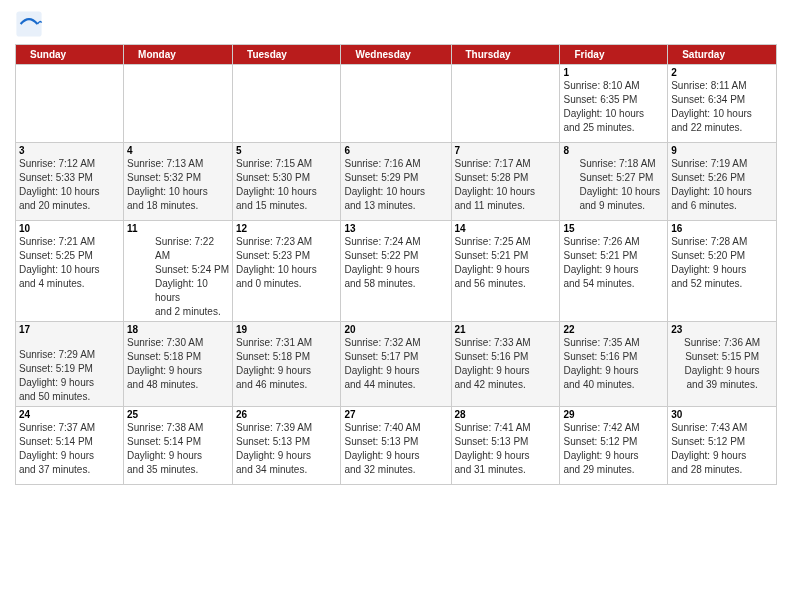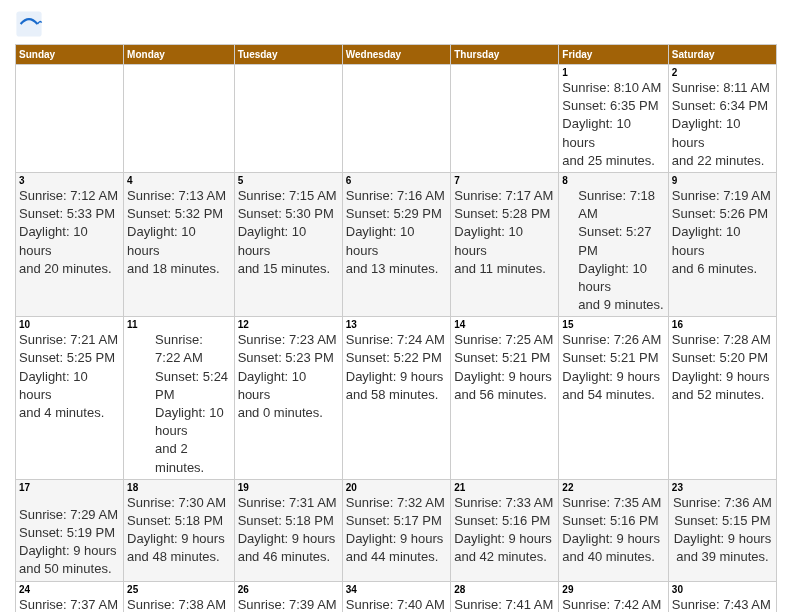--- a/index.html
+++ b/index.html
@@ -50,23 +50,23 @@
     .location {
       font-size: 13px;
       color: #555;
     }
     .calendar {
       width: 100%;
       border-collapse: collapse;
       font-size: 9px;
     }
     .calendar thead th {
-      background: #a16207;
+      background: #b91c1c;
       color: white;
-      padding: 4px 3px;
+      padding: 4px 14px;
       text-align: left;
       font-size: 10px;
       border: 1px solid #ccc;
     }
     .calendar tbody td {
       border: 1px solid #ccc;
       vertical-align: top;
       padding: 2px 3px;
       width: 113px;
       height: 78px;
@@ -75,21 +75,21 @@
     .calendar tbody tr:nth-child(even) td {
       background: #f5f5f5;
     }
     .day-num {
       font-weight: bold;
       font-size: 10px;
       display: block;
       margin-bottom: 1px;
     }
     .day-info {
-      font-size: 13px;
+      font-size: 10px;
       color: #333;
       line-height: 1.4;
     }
     .empty { background: #fff !important; }
   </style>
 </head>
 <body>
 
 <div class="page">
   <div class="header">
@@ -313,21 +313,21 @@
 and 35 minutes.</div>
           </td>
           <td>
             <span class="day-num">26</span>
             <div class="day-info" style="white-space: pre-line;">Sunrise: 7:39 AM
 Sunset: 5:13 PM
 Daylight: 9 hours
 and 34 minutes.</div>
           </td>
           <td>
-            <span class="day-num">34</span>
+            <span class="day-num">27</span>
             <div class="day-info" style="white-space: pre-line;">Sunrise: 7:40 AM
 Sunset: 5:13 PM
 Daylight: 9 hours
 and 32 minutes.</div>
           </td>
           <td>
             <span class="day-num">28</span>
             <div class="day-info" style="white-space: pre-line;">Sunrise: 7:41 AM
 Sunset: 5:13 PM
 Daylight: 9 hours

